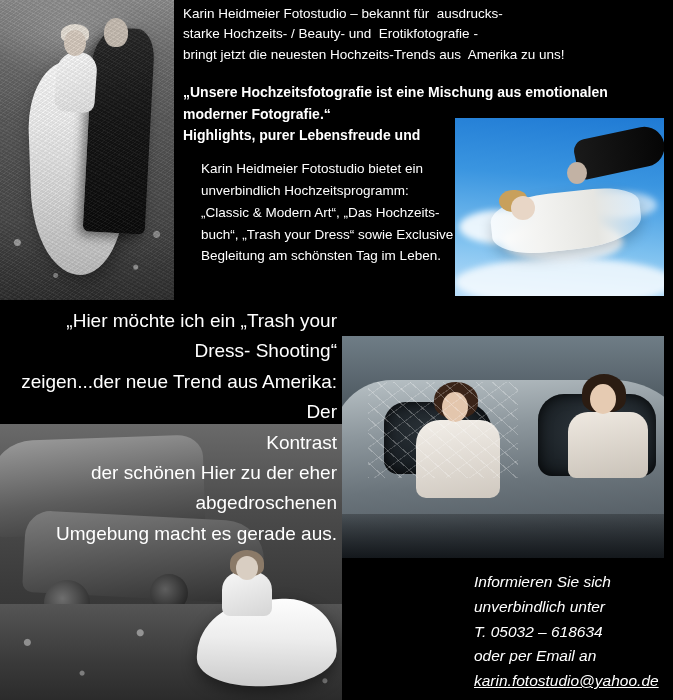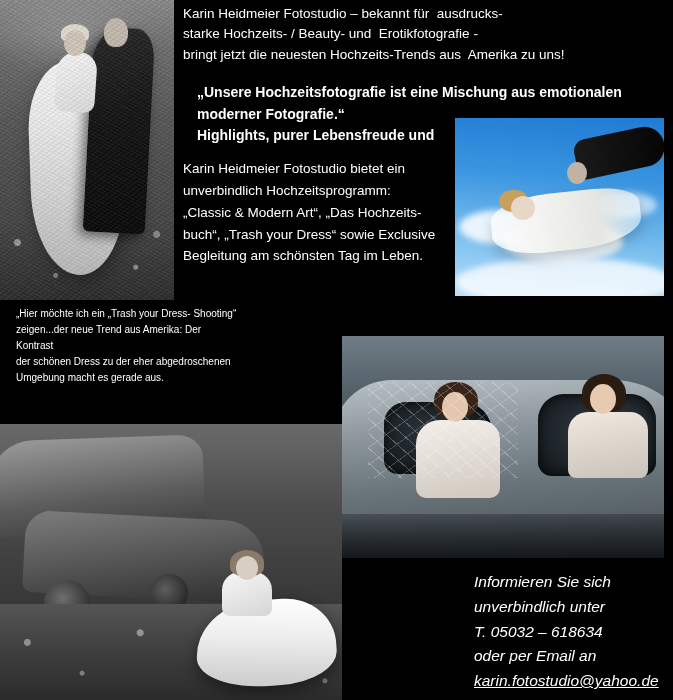--- a/index.html
+++ b/index.html
@@ -213,35 +213,36 @@
     color: #ffffff;
     line-height: 1.5;
   }
   #intro-text {
     left: 183px; top: 4px; width: 470px;
     font-size: 13.5px;
   }
   #intro-text .line { white-space: pre; }
 
   #quote-text {
-    left: 197px; top: 82px; width: 450px;
+    left: 183px; top: 82px; width: 450px;
     font-size: 14px; font-weight: bold;
     line-height: 1.55;
   }
 
   #program-text {
-    left: 183px; top: 158px; width: 270px;
+    left: 201px; top: 158px; width: 270px;
     font-size: 13.5px;
     line-height: 1.62;
   }
 
   #trash-text {
-    left: 16px; top: 306px; width: 330px;
-    font-size: 10px;
+    left: 7px; top: 306px; width: 330px;
+    font-size: 19px;
     line-height: 1.6;
+    text-align: right;
   }
 
   #contact-text {
     left: 474px; top: 558px; width: 195px;
     font-size: 15.5px;
     font-style: italic;
     line-height: 1.6;
     text-align: left;
     margin-top: 12px;
   }
@@ -318,21 +319,21 @@
     <div>unverbindlich Hochzeitsprogramm:</div>
     <div>„Classic  &amp; Modern Art“, „Das Hochzeits-</div>
     <div>buch“, „Trash your Dress“ sowie Exclusive</div>
     <div>Begleitung am schönsten Tag im Leben.</div>
   </div>
 
   <div class="textblock" id="trash-text">
     <div>„Hier möchte ich ein „Trash your Dress- Shooting“</div>
     <div>zeigen...der neue Trend aus Amerika: Der</div>
     <div>Kontrast</div>
-    <div> der schönen Dress zu der eher abgedroschenen</div>
+    <div> der schönen Hier zu der eher abgedroschenen</div>
     <div>Umgebung macht es gerade aus.</div>
   </div>
 
   <div class="textblock" id="contact-text">
     <div>Informieren Sie sich</div>
     <div>unverbindlich  unter</div>
     <div>T. 05032 – 618634</div>
     <div>oder per Email an</div>
     <div class="email">karin.fotostudio@yahoo.de</div>
   </div>

